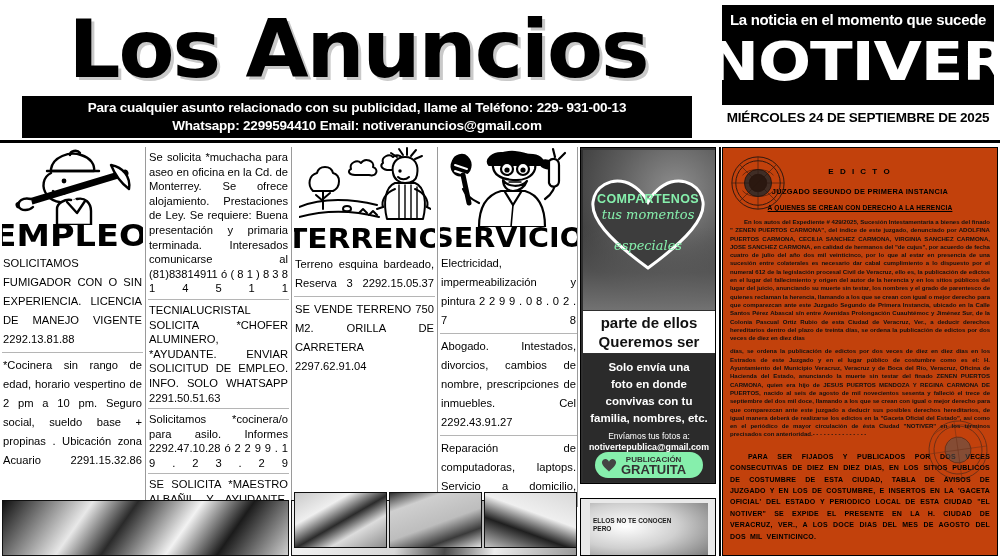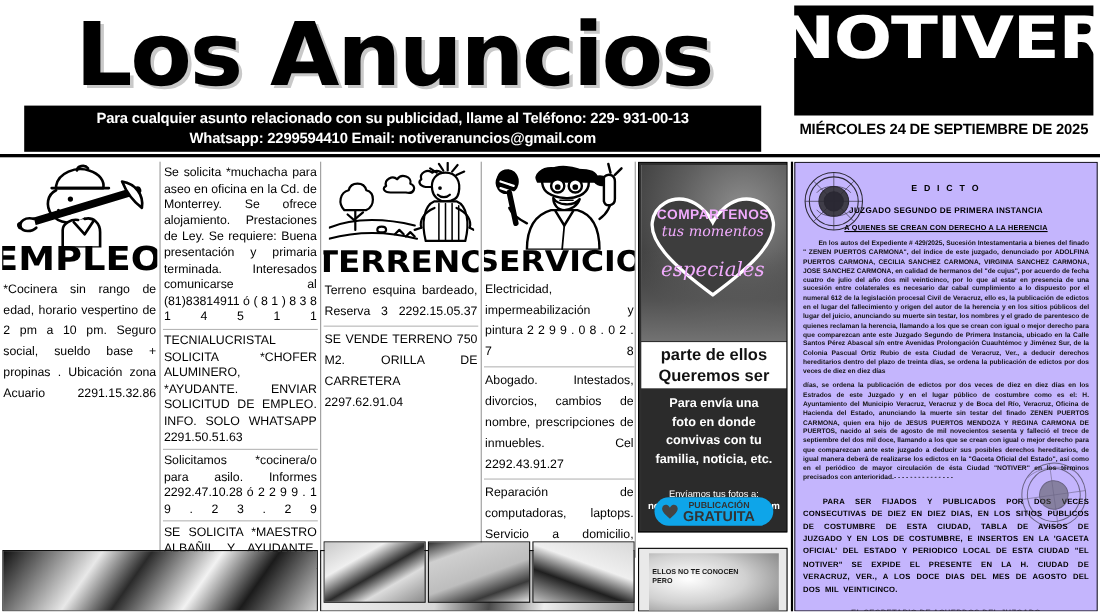--- a/index.html
+++ b/index.html
@@ -179,33 +179,33 @@
     transform: translate(-50%,-50%);
     width: 118px; height: 96px;
     z-index: 3;
   }
   .heart-txt {
     position: absolute; left: 50%; top: 74px;
     transform: translate(-50%,-50%);
     width: 112px;
     text-align: center;
     z-index: 4;
-    color: #f0abfc;
+    color: #86efac;
   }
   .heart-l1 {
     font-family: "Liberation Sans", sans-serif;
     font-weight: bold; font-size: 12.5px; letter-spacing: .4px;
   }
   .heart-l2 {
     font-family: "DejaVu Serif", serif;
     font-style: italic; font-size: 13px; margin-top: 1px;
   }
   .heart-l3 {
     font-family: "DejaVu Serif", serif;
-    font-style: italic; font-size: 18px; margin-top: 16px;
+    font-style: italic; font-size: 13px; margin-top: 16px;
   }
   .compad-band {
     position: absolute; left: 2px; top: 163px;
     width: 132px; height: 42px;
     background: #fff;
     text-align: center;
     padding-top: 2px;
   }
   .compad-band div {
     font-family: "Liberation Sans", sans-serif;
@@ -215,45 +215,45 @@
     position: absolute; left: 2px; top: 206px;
     width: 132px; height: 128px;
     background: #2b2b2b; color: #fff;
     text-align: center; padding-top: 5px;
   }
   .compad-body .l {
     font-family: "Liberation Sans", sans-serif;
     font-weight: bold; font-size: 11.5px; line-height: 17px;
   }
   .compad-send {
-    margin-top: 17px;
+    margin-top: 4px;
     font-family: "Liberation Sans", sans-serif;
     font-size: 8.5px; line-height: 11px;
   }
   .compad-mail {
     font-family: "Liberation Sans", sans-serif;
     font-weight: bold; font-size: 8.8px; line-height: 11px;
   }
   .pubgrat {
     position: absolute; left: 50%; bottom: 4px;
     transform: translateX(-50%);
     width: 108px; height: 26px;
-    background: #0ea5e9; border-radius: 13px;
+    background: #86efac; border-radius: 13px;
     display: flex; align-items: center; justify-content: flex-start;
     padding-left: 6px; gap: 4px;
   }
   .pubgrat-t1 { font-family:"Liberation Sans",sans-serif; font-size:8px; font-weight:bold; color:#333; line-height:9px;}
   .pubgrat-t2 { font-family:"Liberation Sans",sans-serif; font-size:13px; font-weight:bold; color:#333; line-height:11px;}
 
   
   .edicto {
     position: relative;
     width: 276px; height: 409px;
     border: 1px solid #000;
-    background: #c4b5fd;
+    background: #c2410c;
     overflow: hidden;
     padding: 5px 7px 0 7px;
   }
   .edicto-seal {
     position: absolute; left: 6px; top: 6px;
     width: 58px; height: 58px;
     opacity: .85;
   }
   .edicto-seal2 {
     position: absolute; right: 8px; bottom: 74px;
@@ -367,20 +367,21 @@
 
   <div class="masthead">
     <div class="masthead-title">Los Anuncios</div>
     <div class="masthead-contact">
       <div>Para cualquier asunto relacionado con su publicidad, llame al  Teléfono: 229- 931-00-13</div>
       <div>Whatsapp: 2299594410 Email: notiveranuncios@gmail.com</div>
     </div>
   </div>
 
   <div class="notiver">
+    <div class="notiver-tag">La noticia en el momento que sucede</div>
     <div class="notiver-name">NOTIVER</div>
   </div>
   <div class="notiver-date">MIÉRCOLES 24 DE SEPTIEMBRE DE 2025</div>
 
   <div class="rule-top"></div>
 
   <div class="vdiv vdiv-1"></div>
   <div class="vdiv vdiv-2"></div>
   <div class="vdiv vdiv-3"></div>
   <div class="vdiv vdiv-4"></div>
@@ -399,20 +400,21 @@
             <path d="M46 44 C50 48, 56 48, 60 45"></path>
             <path d="M70 52 C78 50, 84 56, 84 64 L84 78 L50 78 L50 62 C50 56, 58 52, 64 53" fill="#fff"></path>
             <path d="M60 55 L70 66 L78 54"></path>
             <path d="M12 58 L118 26" stroke-width="7"></path>
             <path d="M104 18 C116 20, 124 30, 122 42 C114 36, 108 28, 104 18 Z" fill="#fff"></path>
             <path d="M24 52 C16 50, 10 54, 12 60 C14 64, 22 64, 26 60" fill="#fff"></path>
           </g>
         </svg>
         <div class="seclogo-word word-empleos">EMPLEOS</div>
       </div>
+      <div class="ad caps loose">SOLICITAMOS FUMIGADOR CON O SIN EXPERIENCIA. LICENCIA DE MANEJO VIGENTE 2292.13.81.88</div>
       <div class="ad loose">*Cocinera sin rango de edad, horario vespertino de 2 pm a 10 pm. Seguro social, sueldo base + propinas . Ubicación zona Acuario 2291.15.32.86</div>
     </div>
 
     <div class="col col-2">
       <div class="ad tight">Se solicita *muchacha para aseo en oficina en la Cd. de Monterrey. Se ofrece alojamiento. Prestaciones de Ley. Se requiere: Buena presentación y primaria terminada. Interesados comunicarse al (81)83814911 ó ( 8 1 ) 8 3 8 1 4 5 1 1</div>
       <div class="ad tight caps">TECNIALUCRISTAL SOLICITA *CHOFER ALUMINERO, *AYUDANTE. ENVIAR SOLICITUD DE EMPLEO. INFO. SOLO WHATSAPP 2291.50.51.63</div>
       <div class="ad tight">Solicitamos *cocinera/o para asilo. Informes 2292.47.10.28 ó 2 2 9 9 . 1 9 . 2 3 . 2 9</div>
       <div class="ad tight caps">SE SOLICITA *MAESTRO ALBAÑIL Y AYUDANTE. INFORMES AL 2293.43.58.22</div>
     </div>
 
@@ -487,24 +489,24 @@
         <div class="heart-txt">
           <div class="heart-l1">COMPARTENOS</div>
           <div class="heart-l2">tus momentos</div>
           <div class="heart-l3">especiales</div>
         </div>
         <div class="compad-band">
           <div>parte de ellos</div>
           <div>Queremos ser</div>
         </div>
         <div class="compad-body">
-          <div class="l">Para envía una</div>
+          <div class="l">Solo envía una</div>
           <div class="l">foto en donde</div>
           <div class="l">convivas con tu</div>
-          <div class="l">familia, noticia, etc.</div>
+          <div class="l">familia, nombres, etc.</div>
           <div class="compad-send">Envíamos tus fotos a:</div>
           <div class="compad-mail">notivertepublica@gmail.com</div>
           <div class="pubgrat">
             <svg width="16" height="14" viewBox="0 0 16 14">
               <path d="M8 13.5 C2.5 9, 0.5 6, 1 3.8 C1.5 1.5, 3.8 0.3, 5.6 1.2 C6.7 1.7, 7.6 2.8, 8 3.7 C8.4 2.8, 9.3 1.7, 10.4 1.2 C12.2 0.3, 14.5 1.5, 15 3.8 C15.5 6, 13.5 9, 8 13.5 Z" fill="#444"></path>
             </svg>
             <div>
               <div class="pubgrat-t1">PUBLICACIÓN</div>
               <div class="pubgrat-t2">GRATUITA</div>
             </div>

